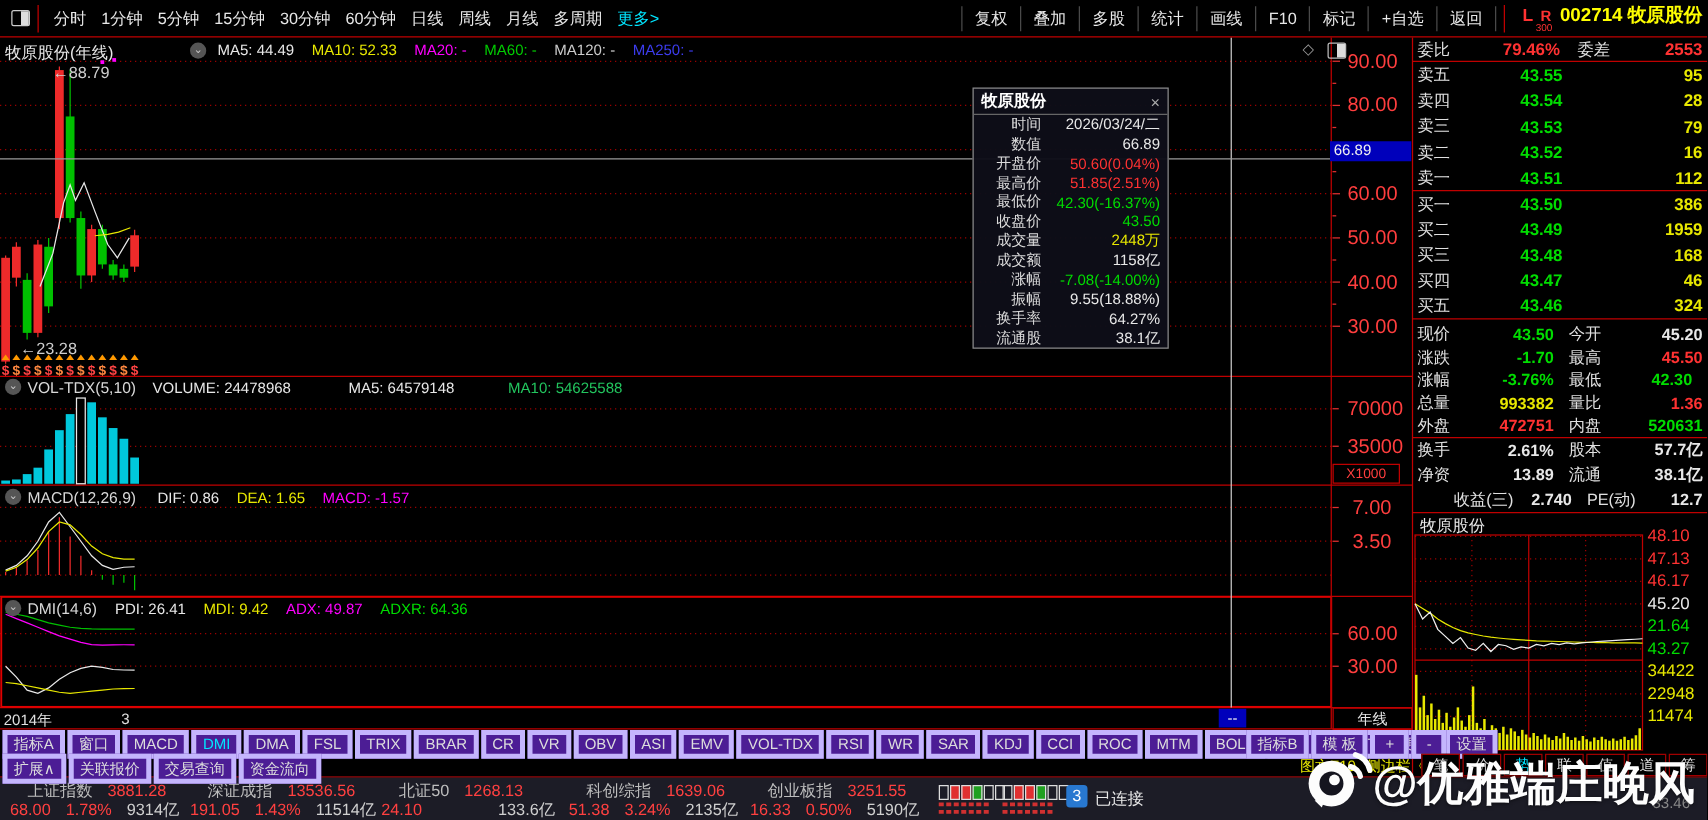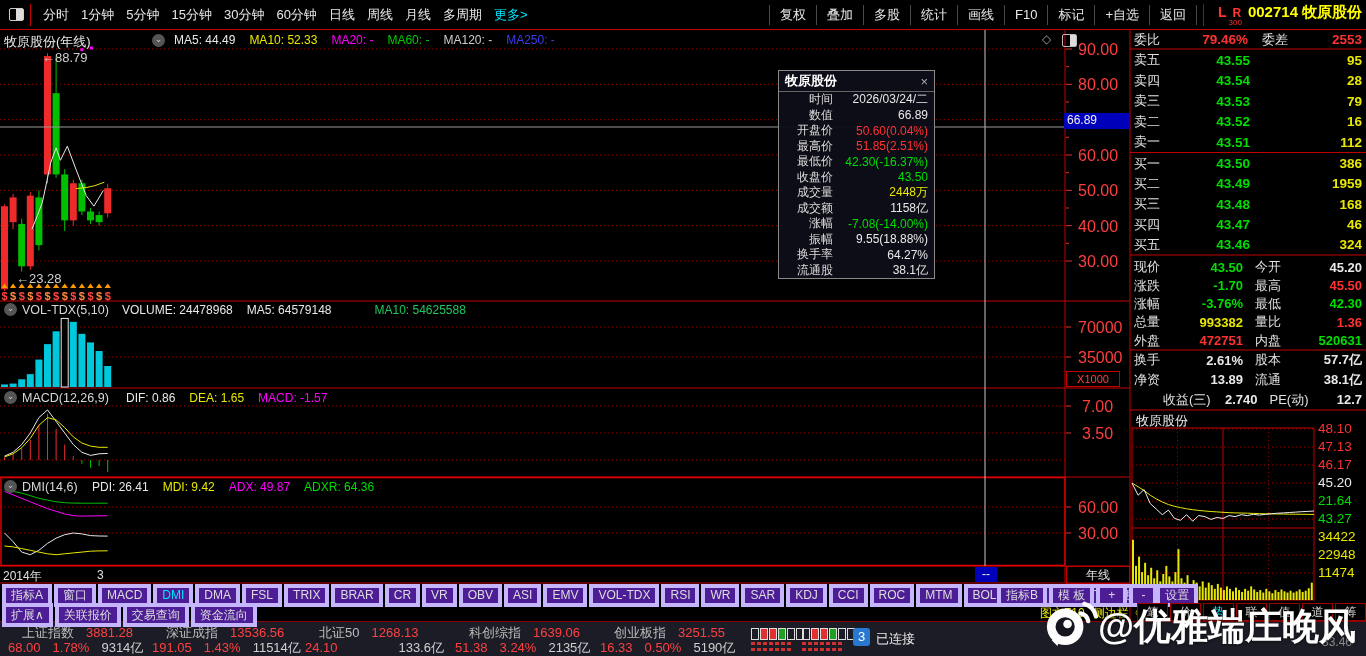--- a/index.html
+++ b/index.html
@@ -329,21 +329,21 @@
       <span style="color: rgb(204, 204, 204);">MA120: -</span>
       <span style="color: rgb(60, 60, 238);">MA250: -</span>
     </div>
   <div class="abs" style="left:1042px;top:32px;color:#999;font-size:12px;z-index:3;">◇</div>
   <div class="abs" style="left:1062px;top:34px;width:13px;height:11px;border:1px solid #bbb;border-radius:2px;background:linear-gradient(to right,transparent 50%,#ddd 50%);z-index:3;"></div>
 
   <div class="chev" style="left:4px;top:303px;">⌄</div>
   <div class="abs hdr" style="left:22px;top:303px;">VOL-TDX(5,10)</div>
   <div id="vol-labels" class="abs ma-row" style="left:122px;top:303px;">
       <span style="color: rgb(232, 232, 232);">VOLUME: 24478968</span>
-      <span style="color: rgb(232, 232, 232);">MA5: 64579148</span>
+      <span style="color: rgb(232, 232, 232); margin-left: 32px;">MA5: 64579148</span>
       <span style="color: #22c55e; padding-left: 29px;">MA10: 54625588</span>
     </div>
 
   <div class="chev" style="left:4px;top:391px;">⌄</div>
   <div class="abs hdr" style="left:22px;top:391px;">MACD(12,26,9)</div>
   <div id="macd-labels" class="abs ma-row" style="left:126px;top:391px;">
       <span style="color: rgb(232, 232, 232);">DIF: 0.86</span>
       <span style="color: rgb(232, 232, 0);">DEA: 1.65</span>
       <span style="color: rgb(255, 0, 255);">MACD: -1.57</span>
     </div>
@@ -492,21 +492,21 @@
       <div class="srow" style="top: 276.4px; height: 18.4px;">
         <span style="color: rgb(224, 224, 224); width: 60px; white-space: nowrap;">涨跌</span>
         <span style="color: rgb(0, 221, 0); flex: 1 1 0%; text-align: right; font-weight: bold;">-1.70</span>
         <span style="color: rgb(224, 224, 224); width: 58px; padding-left: 12px; white-space: nowrap;">最高</span>
         <span style="color: rgb(255, 50, 50); flex: 1 1 0%; text-align: right; font-weight: bold;">45.50</span>
       </div>
       <div class="srow" style="top: 294.8px; height: 18.4px;">
         <span style="color: rgb(224, 224, 224); width: 60px; white-space: nowrap;">涨幅</span>
         <span style="color: rgb(0, 221, 0); flex: 1 1 0%; text-align: right; font-weight: bold;">-3.76%</span>
         <span style="color: rgb(224, 224, 224); width: 58px; padding-left: 12px; white-space: nowrap;">最低</span>
-        <span style="color: rgb(0, 221, 0); flex: 1 1 0%; text-align: right; font-weight: bold;">42.30</span>
+        <span style="color: rgb(0, 221, 0); flex: 1 1 0%; text-align: center; font-weight: bold;">42.30</span>
       </div>
       <div class="srow" style="top: 313.2px; height: 18.4px;">
         <span style="color: rgb(224, 224, 224); width: 60px; white-space: nowrap;">总量</span>
         <span style="color: rgb(232, 232, 0); flex: 1 1 0%; text-align: right; font-weight: bold;">993382</span>
         <span style="color: rgb(224, 224, 224); width: 58px; padding-left: 12px; white-space: nowrap;">量比</span>
         <span style="color: rgb(255, 50, 50); flex: 1 1 0%; text-align: right; font-weight: bold;">1.36</span>
       </div>
       <div class="srow" style="top: 331.6px; height: 18.4px;">
         <span style="color: rgb(224, 224, 224); width: 60px; white-space: nowrap;">外盘</span>
         <span style="color: rgb(255, 50, 50); flex: 1 1 0%; text-align: right; font-weight: bold;">472751</span>

